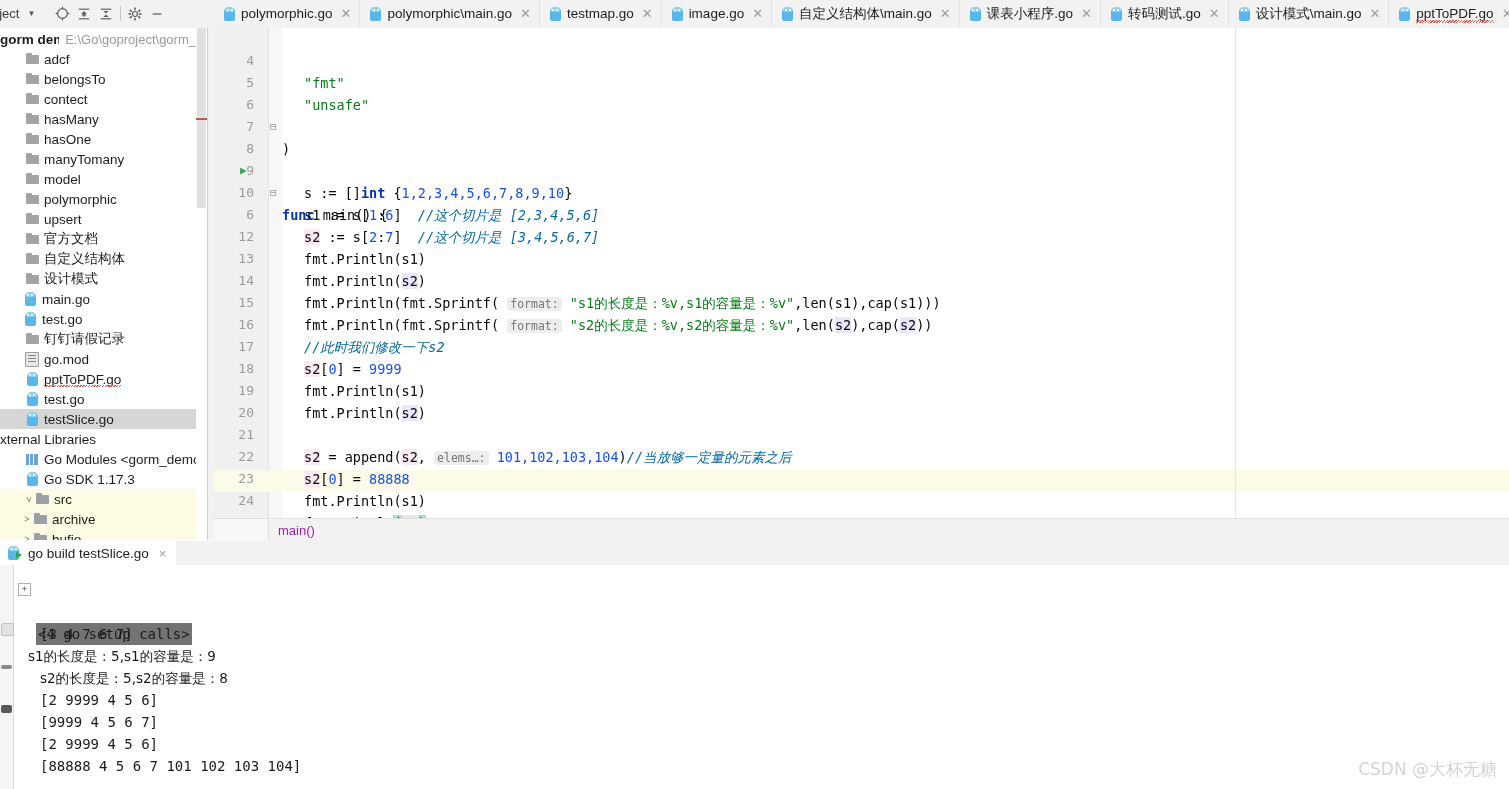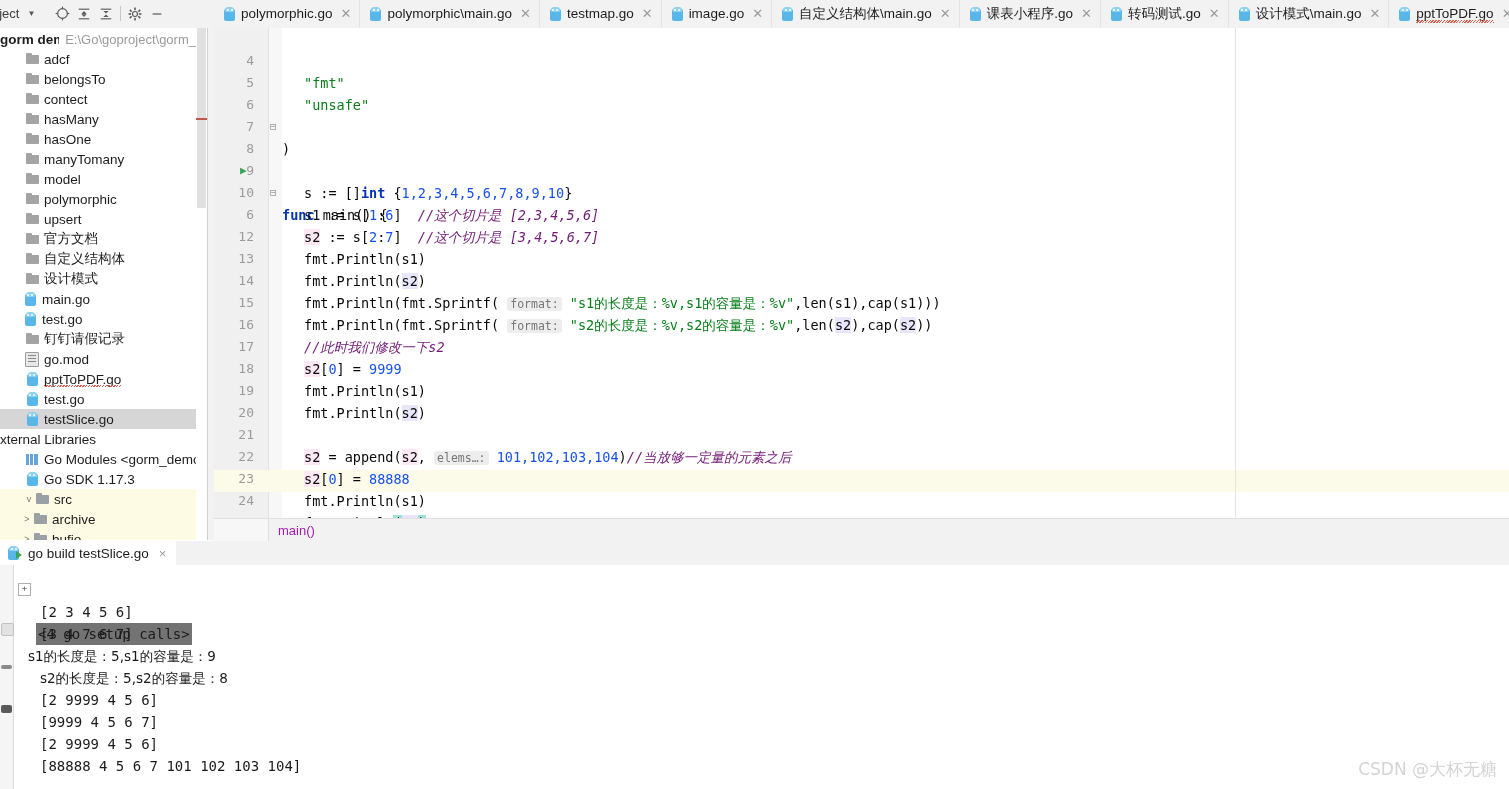--- a/index.html
+++ b/index.html
@@ -80,21 +80,21 @@
         font-family:"DejaVu Sans Mono","Liberation Mono",monospace;font-size:13.5px;}
   .ln{position:absolute;left:0;width:1295px;height:22px;line-height:22px;white-space:pre;}
   .num{position:absolute;left:0;width:40px;text-align:right;color:#9b9b9b;font-size:13px;
        font-family:"DejaVu Sans Mono","Liberation Mono",monospace;}
   .txt{position:absolute;left:90px;color:#080808;}
 
   
   .kw{color:#0033b3;font-weight:bold;}
   .str{color:#067d17;}
   .num2{color:#1750eb;}
-  .cmt{color:#701a75;font-style:italic;}
+  .cmt{color:#0369a1;font-style:italic;}
   .hl-s2{background:#fce8f3;}
   .hl-v{background:#e8e6fb;}
   .hl-sel{background:#9fe3d8;}
   .hint{background:#ededed;color:#777;border-radius:3px;padding:0 3px;font-size:11.5px;}
   .play{position:absolute;left:26px;color:#3aa655;font-size:11px;}
   .fold{position:absolute;left:56px;color:#9b9b9b;font-size:11px;}
 
   
   .crumbs{position:absolute;left:214px;top:518px;width:1295px;height:22px;background:#f2f2f2;border-top:1px solid #e0e0e0;border-bottom:1px solid #d4d4d4;
           display:flex;align-items:center;}
@@ -657,21 +657,20 @@
       <div class="cg-ico" style="top:58px"></div>
       <div class="cg-ico" style="top:100px;height:4px;background:#8a8a8a;border:none;"></div>
       <div class="cg-ico" style="top:140px;height:8px;background:#5a5a5a;border:none;"></div>
     </div>
 
     <div class="cbody">
       <div class="cline" style="top:14px">
         <span class="plus">+</span>
         <span class="setup">&lt;4 go setup calls&gt;</span>
       </div>
-      <div class="cline" style="top:36px"><span class="t" style="left:26px">[2 3 4 5 6]</span></div>
       <div class="cline" style="top:58px"><span class="t" style="left:26px">[3 4 7 6 7]</span></div>
       <div class="cline" style="top:80px"><span class="t zh" style="left:14px">s1的长度是：5,s1的容量是：9</span></div>
       <div class="cline" style="top:102px"><span class="t zh" style="left:26px">s2的长度是：5,s2的容量是：8</span></div>
       <div class="cline" style="top:124px"><span class="t" style="left:26px">[2 9999 4 5 6]</span></div>
       <div class="cline" style="top:146px"><span class="t" style="left:26px">[9999 4 5 6 7]</span></div>
       <div class="cline" style="top:168px"><span class="t" style="left:26px">[2 9999 4 5 6]</span></div>
       <div class="cline" style="top:190px"><span class="t" style="left:26px">[88888 4 5 6 7 101 102 103 104]</span></div>
     </div>
   </div>
 

